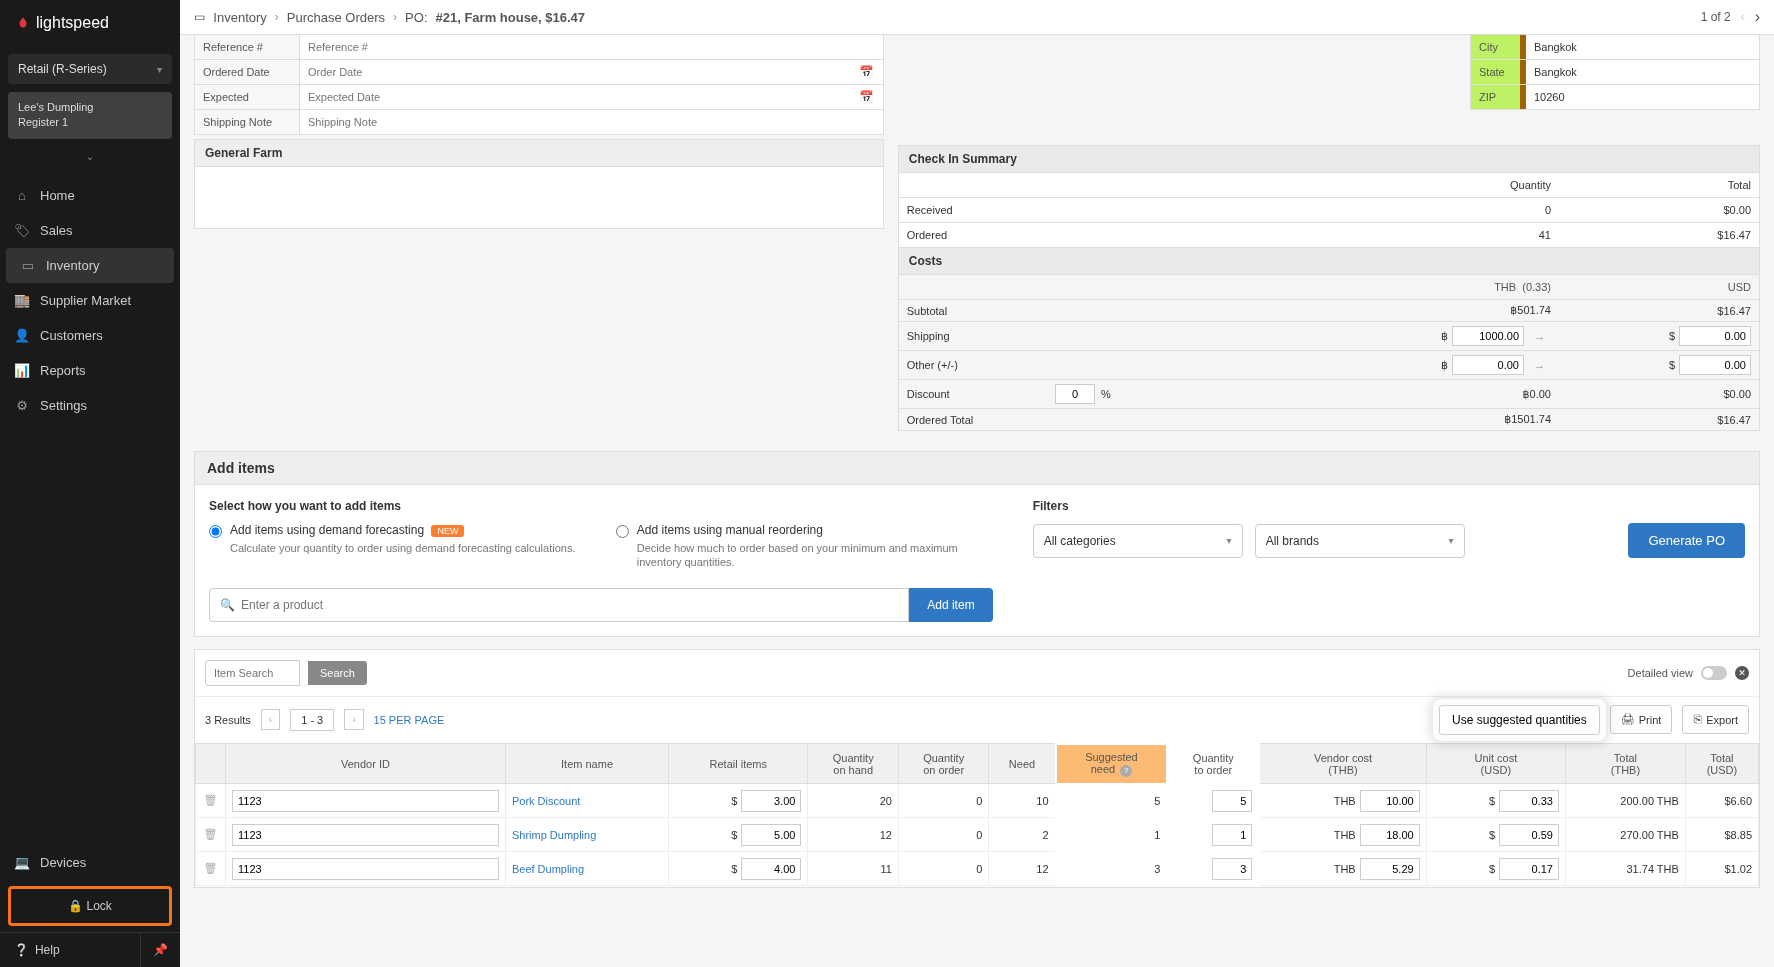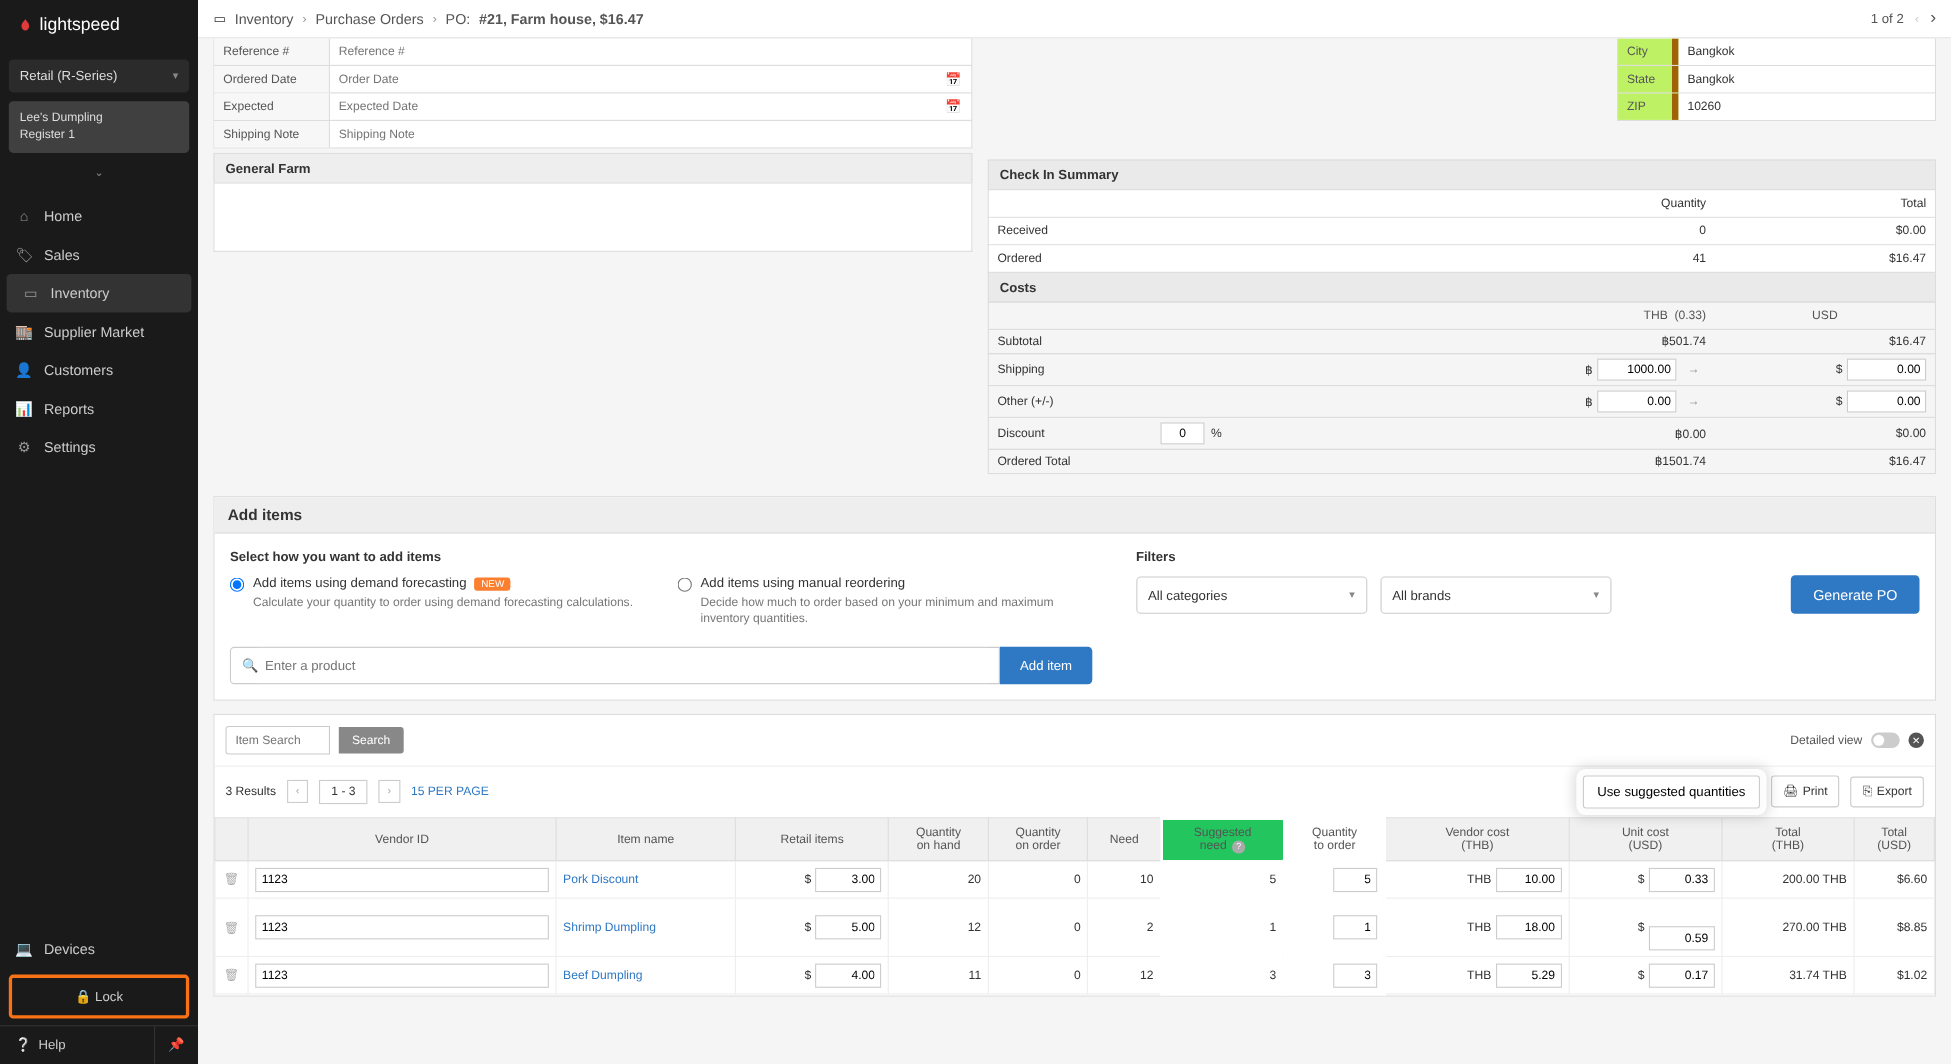--- a/index.html
+++ b/index.html
@@ -262,21 +262,21 @@
           <div class="sum-cell sum-label">Ordered</div>
             <div class="sum-spacer"></div>
           <div class="sum-cell sum-val">41</div>
           <div class="sum-cell sum-val-last">$16.47</div>
         </div>
 
         <div class="sec-header">Costs</div>
         <div class="costs-head">
           <div style="width:220px"></div>
             <div style="flex:1;text-align:right"><span>THB</span>&nbsp;&nbsp;<span>(0.33)</span></div>
-          <div style="width:200px;text-align:center">USD</div>
+          <div style="width:200px;text-align:right">USD</div>
         </div>
         <div class="costs-row">
           <div class="costs-lbl">Subtotal</div>
           <div class="costs-box">฿501.74</div>
           <div class="costs-usd">$16.47</div>
         </div>
         <div class="costs-row">
           <div class="costs-lbl">Shipping</div>
           <div class="costs-box">
               <span>฿</span>
@@ -399,21 +399,21 @@
             <th>Retail items</th>
             <th>
                 <div>Quantity</div>
                 <div>on hand</div>
               </th>
             <th>
                 <div>Quantity</div>
                 <div>on order</div>
               </th>
             <th>Need</th>
-            <th class="highlight-col" style="background:#22c55e">
+            <th class="highlight-col" style="background:#fdba74">
                 <div>Suggested</div>
                 <div><span>need</span> <span class="help-circle">?</span></div>
               </th>
             <th class="highlight-col" style="background:#fff">
                 <div>Quantity</div>
                 <div>to order</div>
               </th>
             <th>
                 <div>Vendor cost</div>
                 <div>(THB)</div>
@@ -480,21 +480,21 @@
     <td class="highlight-col"><input class="cell-input" style="width: 40px;" value="1"></td>
     <td>
                 <div style="display:flex;align-items:center;gap:4px;justify-content:flex-end">
                   <span>THB</span>
                   <input class="cell-input" style="width: 60px;" value="18.00">
                 </div>
               </td>
     <td>
                 <div style="display:flex;align-items:center;gap:4px;justify-content:flex-end">
                   <span>$</span>
-                  <input class="cell-input" style="width: 60px; margin-top: 20px;" value="0.59">
+                  <input class="cell-input" style="width: 60px;" value="0.59">
                 </div>
               </td>
     <td>270.00 THB</td>
     <td>$8.85</td>
             </tr>
             <tr>
     <td class="c"><span class="trash">🗑</span></td>
     <td class="l"><input class="cell-input l" value="1123" style=""></td>
     <td class="l"><span class="link">Beef Dumpling</span></td>
     <td>

